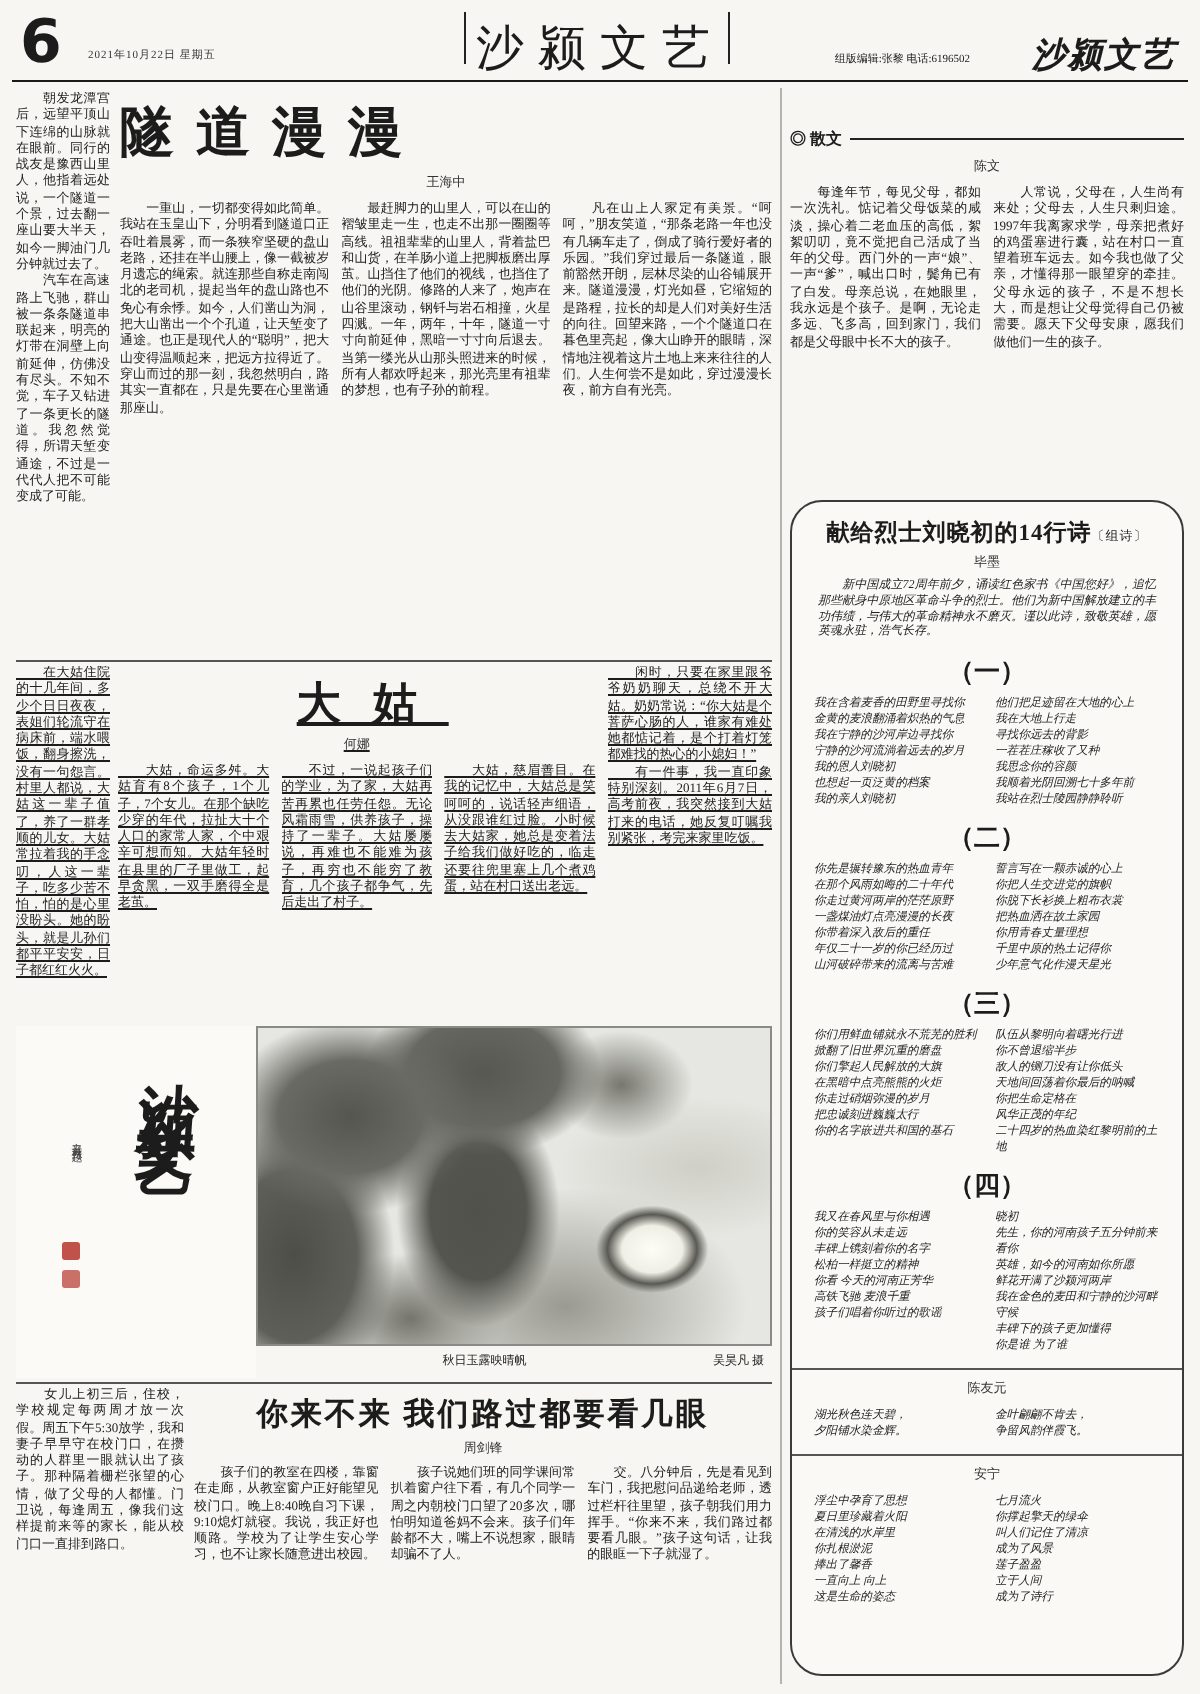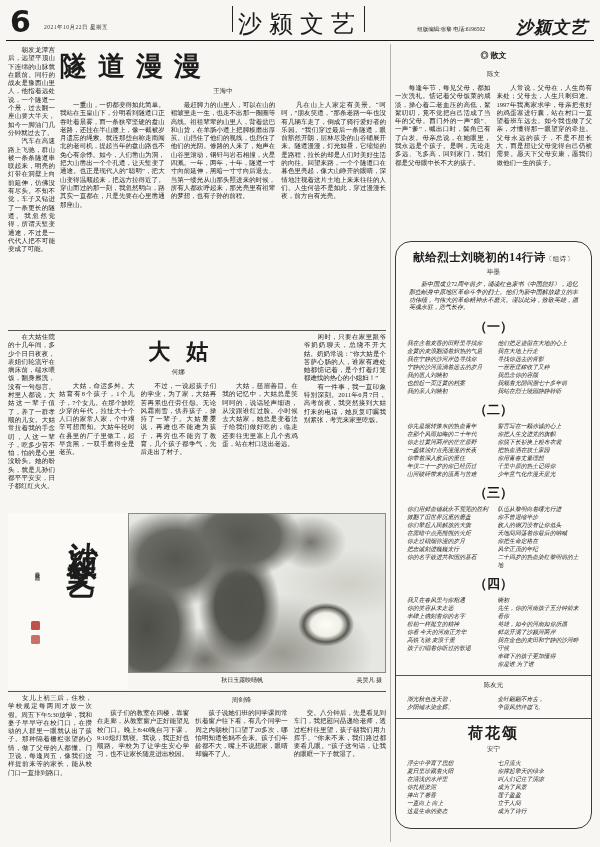--- a/index.html
+++ b/index.html
@@ -33,21 +33,21 @@
   
   .secA { display:flex; gap:5px; height:282px; }
   .secA .ncol { width:47px; height:282px; flex:none; }
   .secA .main { flex:1; display:flex; flex-direction:column; }
   .tunnel-title { text-align:left; font-size:27px; letter-spacing:11px; font-weight:600; padding-top:2px; }
   .tunnel-author { margin:3px 0 5px; }
   .bodyrow { display:flex; gap:6px; flex:1; overflow:hidden; }
   .bodyrow .bcol { flex:1; height:100%; }
   
   .secB { height:356px; display:flex; flex-direction:column; }
-  .secB-top { display:flex; gap:4px; height:180px; }
+  .secB-top { display:flex; gap:4px; height:180px;text-decoration:underline; }
   .secB-top .ncol { width:47px; height:180px; flex:none; }
   .secB-main { flex:1; display:flex; gap:6px; }
   .secB-leftpart { width:73%; display:flex; flex-direction:column; }
   .dagu-title { text-align:center; font-size:22px; letter-spacing:16px; font-weight:600; padding:4px 0 1px; text-indent:16px; }
   .dagu-author { margin-bottom:5px; }
   .secB-col4 { flex:1; height:180px; }
   .secB-art { display:flex; height:176px; margin-top:0; }
   .calligraphy-panel { width:120px; flex:none; position:relative; background:#fbfaf7; }
   .calligraphy-text { position:absolute; right:28px; top:4px; height:168px;
     writing-mode:vertical-rl; font-size:30px; font-weight:bold; letter-spacing:9px;
@@ -73,21 +73,21 @@
   .caption-row { height:14px; display:flex; align-items:center; }
   .photo-caption { flex:1; text-align:center; font-size:6px; color:#222; }
   .photo-credit { font-size:6px; color:#222; padding-right:4px; }
   
   .secC { display:flex; gap:5px; height:150px; }
   .secC .wcol { width:84px; height:150px; flex:none; }
   .secC .main { flex:1; display:flex; flex-direction:column; }
   .visit-title { text-align:center; font-size:15.5px; font-weight:600; letter-spacing:1.5px; padding-top:3px; }
   .visit-author { margin:2px 0 4px; }
   
-  .essay-label-row { display:flex; align-items:center; gap:4px; margin:6px 0 4px;flex-direction:column; }
+  .essay-label-row { display:flex; align-items:center; gap:4px; margin:20px 0 4px; }
   .essay-label { font-size:8px; font-weight:bold; white-space:nowrap; }
   .essay-label-line { flex:1; border-top:1.3px solid #222; }
   .essay-title { text-align:center; font-size:17px; font-weight:600; letter-spacing:2px; }
   .essay-author { margin:3px 0 5px; }
   .essay-body { display:flex; gap:6px; height:150px; overflow:hidden; }
   .essay-body .bcol { flex:1; }
   .poem-box { margin-top:7px; border:1.2px solid #3a3a3a; border-radius:16px; padding:8px 9px 10px; background:#faf9f6; height:588px; overflow:hidden; }
   .poem-box-title { text-align:center; font-size:11.5px; font-weight:bold; letter-spacing:.5px; }
   .poem-box-title .suffix { font-size:6.5px; font-weight:normal; }
   .poem-box-author { margin:3px 0 4px; }
@@ -164,20 +164,21 @@
         </div>
       </div>
     </div>
   </div>
 
   <div class="hrule"></div>
 
   <div class="secC">
     <div class="wcol coltext">　　女儿上初三后，住校，学校规定每两周才放一次假。周五下午5:30放学，我和妻子早早守在校门口，在攒动的人群里一眼就认出了孩子。那种隔着栅栏张望的心情，做了父母的人都懂。门卫说，每逢周五，像我们这样提前来等的家长，能从校门口一直排到路口。</div>
     <div class="main">
+      <div class="visit-title">你来不来 我们路过都要看几眼</div>
       <div class="author visit-author">周剑锋</div>
       <div class="bodyrow">
         <div class="bcol coltext">　　孩子们的教室在四楼，靠窗在走廊，从教室窗户正好能望见校门口。晚上8:40晚自习下课，9:10熄灯就寝。我说，我正好也顺路。学校为了让学生安心学习，也不让家长随意进出校园。</div>
         <div class="bcol coltext">　　孩子说她们班的同学课间常扒着窗户往下看，有几个同学一周之内朝校门口望了20多次，哪怕明知道爸妈不会来。孩子们年龄都不大，嘴上不说想家，眼睛却骗不了人。</div>
         <div class="bcol coltext">　　交。八分钟后，先是看见到车门，我把慰问品递给老师，透过栏杆往里望，孩子朝我们用力挥手。“你来不来，我们路过都要看几眼。”孩子这句话，让我的眼眶一下子就湿了。</div>
       </div>
     </div>
   </div>
 </div>
 
@@ -297,21 +298,20 @@
           <div>夕阳铺水染金辉。</div>
         </div>
       <div class="verse-col">
           <div>金叶翩翩不肯去，</div>
           <div>争留风韵伴霞飞。</div>
         </div>
     </div>
 
     <div class="box-sep"></div>
 
-    <div class="mini-poem-title">荷花颂</div>
     <div class="author mini-poem-author">安宁</div>
     <div class="verse-row">
       <div class="verse-col">
           <div>浮尘中孕育了思想</div>
           <div>夏日里珍藏着火阳</div>
           <div>在清浅的水岸里</div>
           <div>你扎根淤泥</div>
           <div>捧出了馨香</div>
           <div>一直向上 向上</div>
           <div>这是生命的姿态</div>

